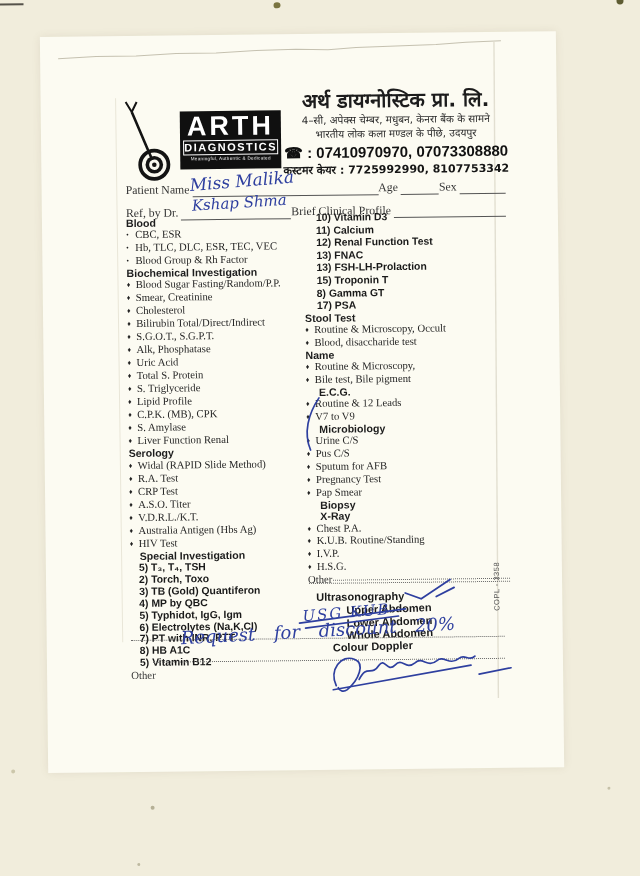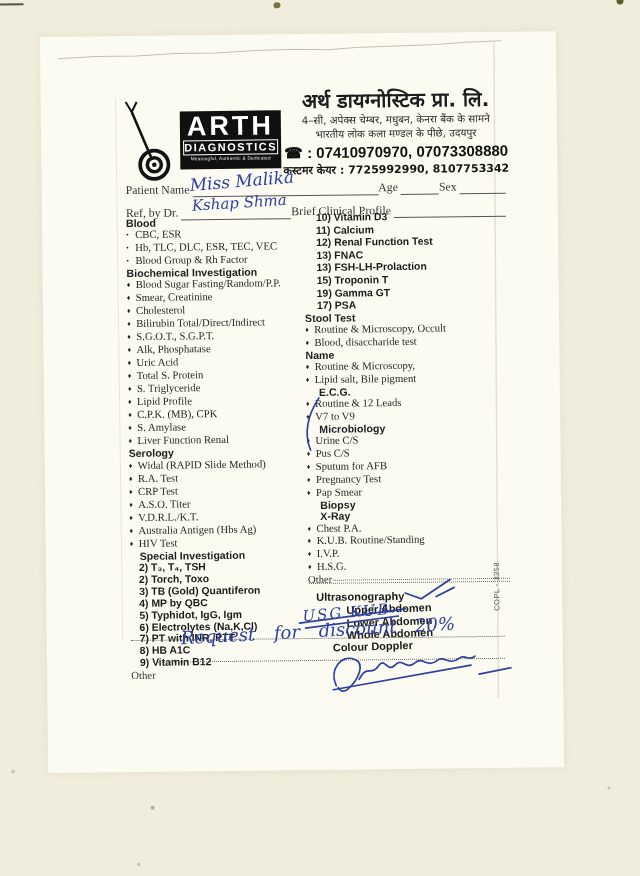--- a/index.html
+++ b/index.html
@@ -225,21 +225,21 @@
           <span class="tx">Australia Antigen (Hbs Ag)</span>
         </div>
         <div class="l l-b">
           <span class="blt">♦</span>
           <span class="tx">HIV Test</span>
         </div>
         <div class="l l-hn">
           <span class="tx">Special Investigation</span>
         </div>
         <div class="l l-n">
-          <span class="tx">2) T₃, T₄, TSH</span>
+          <span class="tx">5) T₃, T₄, TSH</span>
         </div>
         <div class="l l-n">
           <span class="tx">2) Torch, Toxo</span>
         </div>
         <div class="l l-n">
           <span class="tx">3) TB (Gold) Quantiferon</span>
         </div>
         <div class="l l-n">
           <span class="tx">4) MP by QBC</span>
         </div>
@@ -249,21 +249,21 @@
         <div class="l l-n">
           <span class="tx">6) Electrolytes (Na,K,Cl)</span>
         </div>
         <div class="l l-n">
           <span class="tx">7) PT with INR, PTT</span>
         </div>
         <div class="l l-n">
           <span class="tx">8) HB A1C</span>
         </div>
         <div class="l l-n">
-          <span class="tx">9) Vitamin B12</span>
+          <span class="tx">5) Vitamin B12</span>
         </div>
         <div class="l l-plain">
           <span class="tx">Other</span>
         </div>
       </div>
     <div class="col col-right">
         <div class="l l-n">
           <span class="tx">10) Vitamin D3</span>
         </div>
         <div class="l l-n">
@@ -275,21 +275,21 @@
         <div class="l l-n">
           <span class="tx">13) FNAC</span>
         </div>
         <div class="l l-n">
           <span class="tx">13) FSH-LH-Prolaction</span>
         </div>
         <div class="l l-n">
           <span class="tx">15) Troponin T</span>
         </div>
         <div class="l l-n">
-          <span class="tx">19) Gamma GT</span>
+          <span class="tx">8) Gamma GT</span>
         </div>
         <div class="l l-n">
           <span class="tx">17) PSA</span>
         </div>
         <div class="l l-h">
           <span class="tx">Stool Test</span>
         </div>
         <div class="l l-b">
           <span class="blt">♦</span>
           <span class="tx">Routine &amp; Microscopy, Occult</span>
@@ -300,21 +300,21 @@
         </div>
         <div class="l l-h">
           <span class="tx">Name</span>
         </div>
         <div class="l l-b">
           <span class="blt">♦</span>
           <span class="tx">Routine &amp; Microscopy,</span>
         </div>
         <div class="l l-b">
           <span class="blt">♦</span>
-          <span class="tx">Lipid salt, Bile pigment</span>
+          <span class="tx">Bile test, Bile pigment</span>
         </div>
         <div class="l l-hn">
           <span class="tx">E.C.G.</span>
         </div>
         <div class="l l-b">
           <span class="blt">♦</span>
           <span class="tx">Routine &amp; 12 Leads</span>
         </div>
         <div class="l l-b">
           <span class="blt">♦</span>

